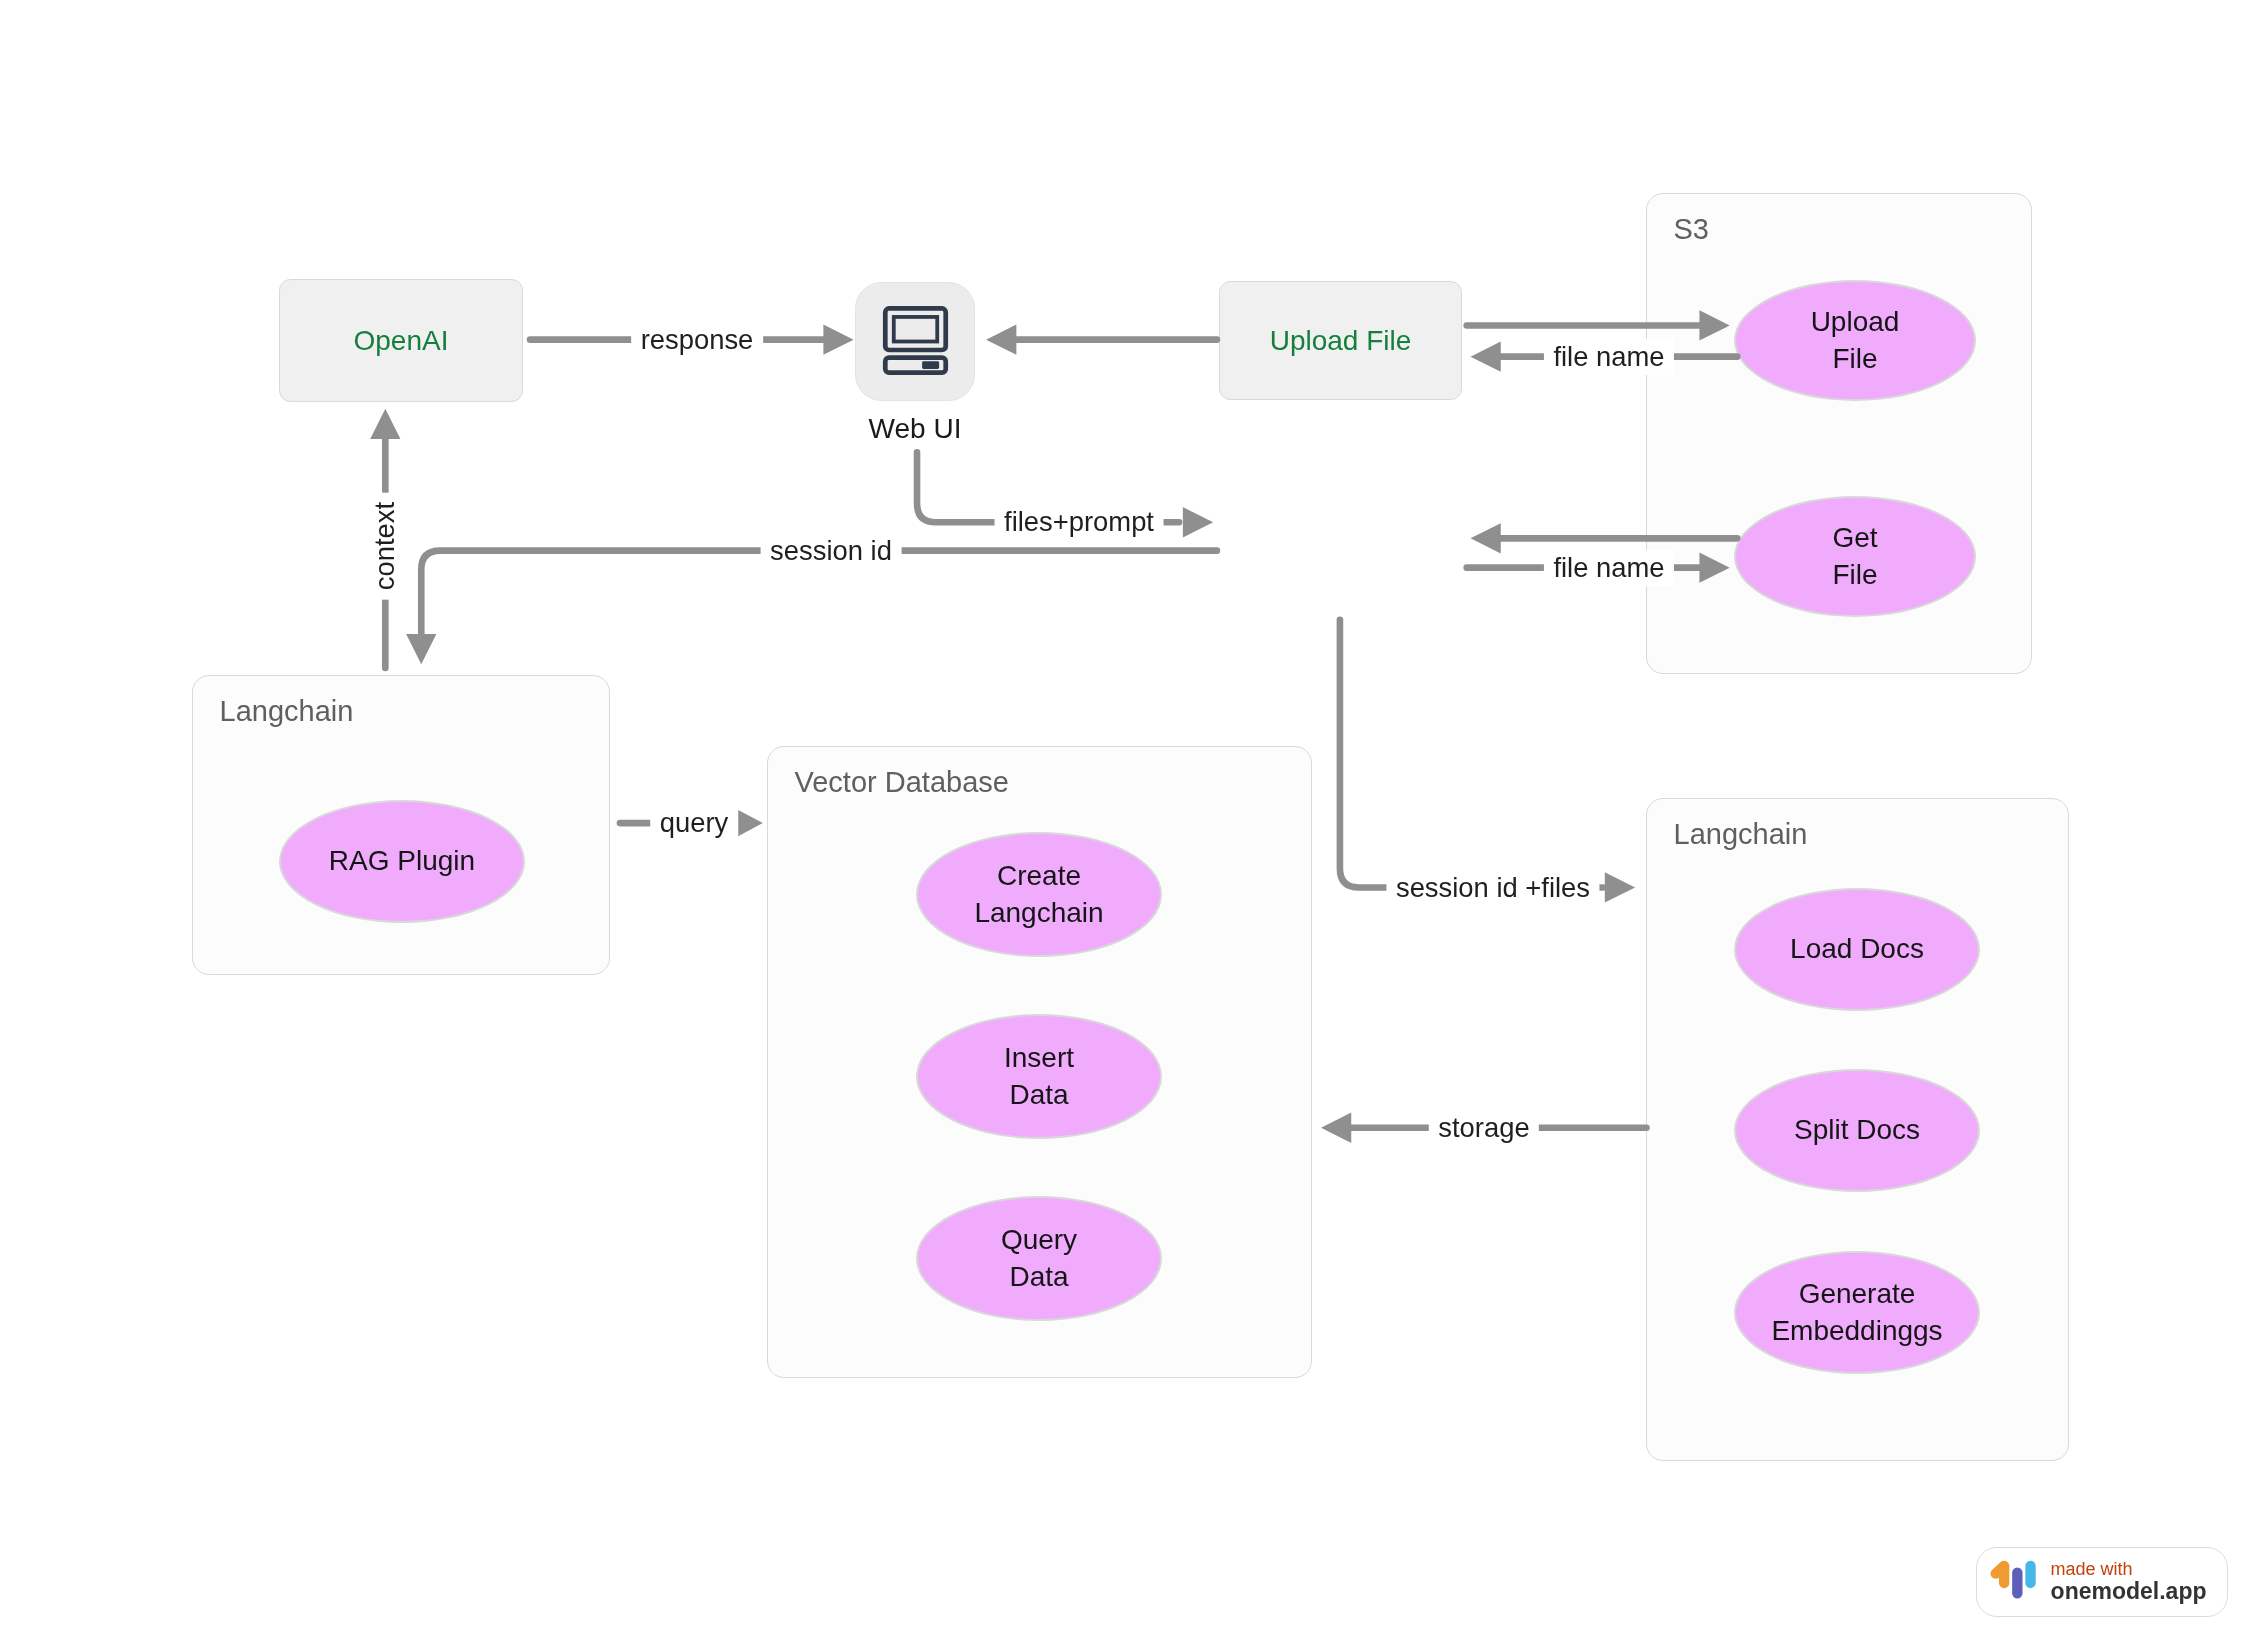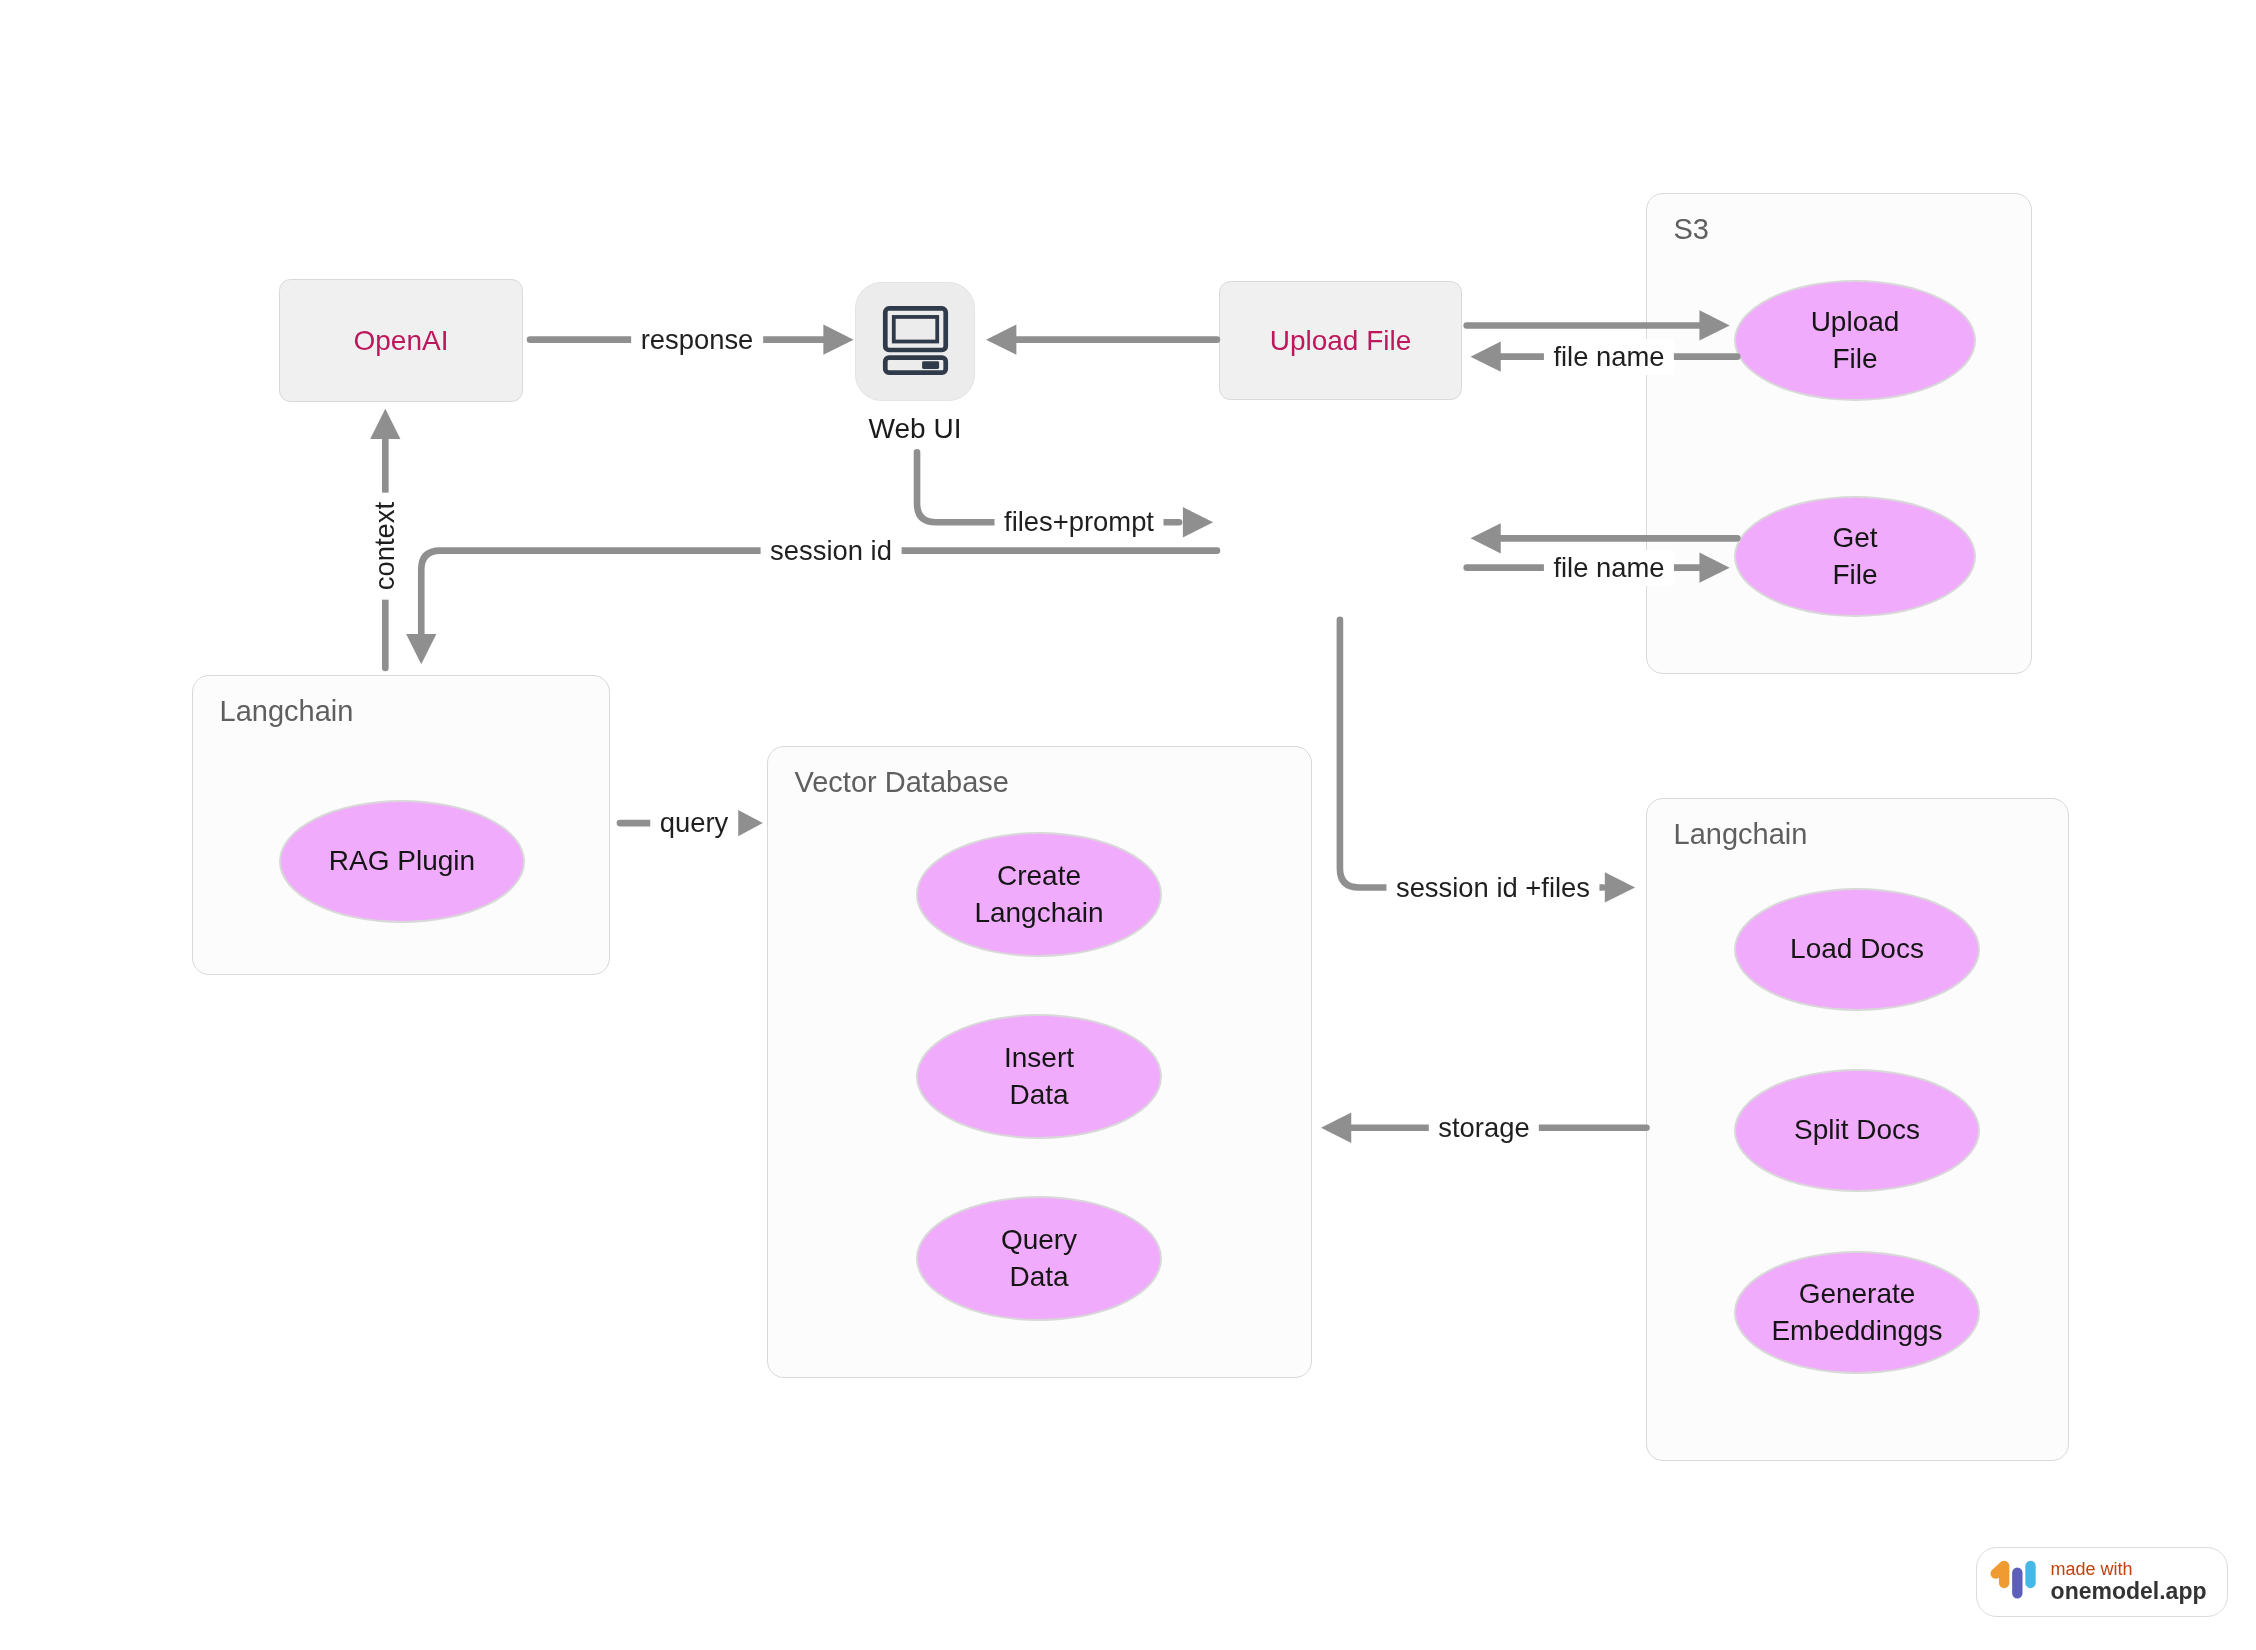--- a/index.html
+++ b/index.html
@@ -2,21 +2,21 @@
 <html lang="en" style="font-size:15px"><head>
 <meta charset="utf-8">
 <style>
   html,body{margin:0;padding:0;background:#ffffff;}
   *{box-sizing:border-box;}
   #canvas{position:relative;width:2256px;height:1650px;background:#ffffff;overflow:hidden;
           font-family:"Liberation Sans", sans-serif;}
   .container{position:absolute;background:#fcfcfc;border:1.9px solid #d9d9d9;border-radius:17px;z-index:1;}
   .clabel{position:absolute;left:26.5px;top:19px;font-size:29px;color:#5f5f5f;white-space:nowrap;}
   .box{position:absolute;background:#f0f0f0;border:1.9px solid #d9d9d9;border-radius:11.4px;
-       display:flex;align-items:center;justify-content:center;font-size:28px;color:#be185d;z-index:2;}
+       display:flex;align-items:center;justify-content:center;font-size:28px;color:#15803d;z-index:2;}
   .ellipse{position:absolute;background:#f0abfc;border:2.8px solid #d8d8d8;border-radius:50%;
        display:flex;flex-direction:column;align-items:center;justify-content:center;
        font-size:28px;color:#151515;line-height:1.3;text-align:center;z-index:2;}
   .iconbox{position:absolute;background:#ececec;border:1.9px solid #e3e3e3;border-radius:26.5px;
        display:flex;align-items:center;justify-content:center;z-index:2;}
   .iconlabel{position:absolute;transform:translateX(-50%);font-size:28px;color:#1a1a1a;z-index:2;white-space:nowrap;}
   svg.arrows{position:absolute;left:0;top:0;z-index:3;pointer-events:none;}
   .alabel{position:absolute;transform:translate(-50%,-50%);background:#ffffff;padding:1.9px 9.5px;
        font-size:27.4px;color:#1f1f1f;white-space:nowrap;z-index:4;}
   .alabel.vertical{transform:translate(-50%,-50%) rotate(-90deg);}

